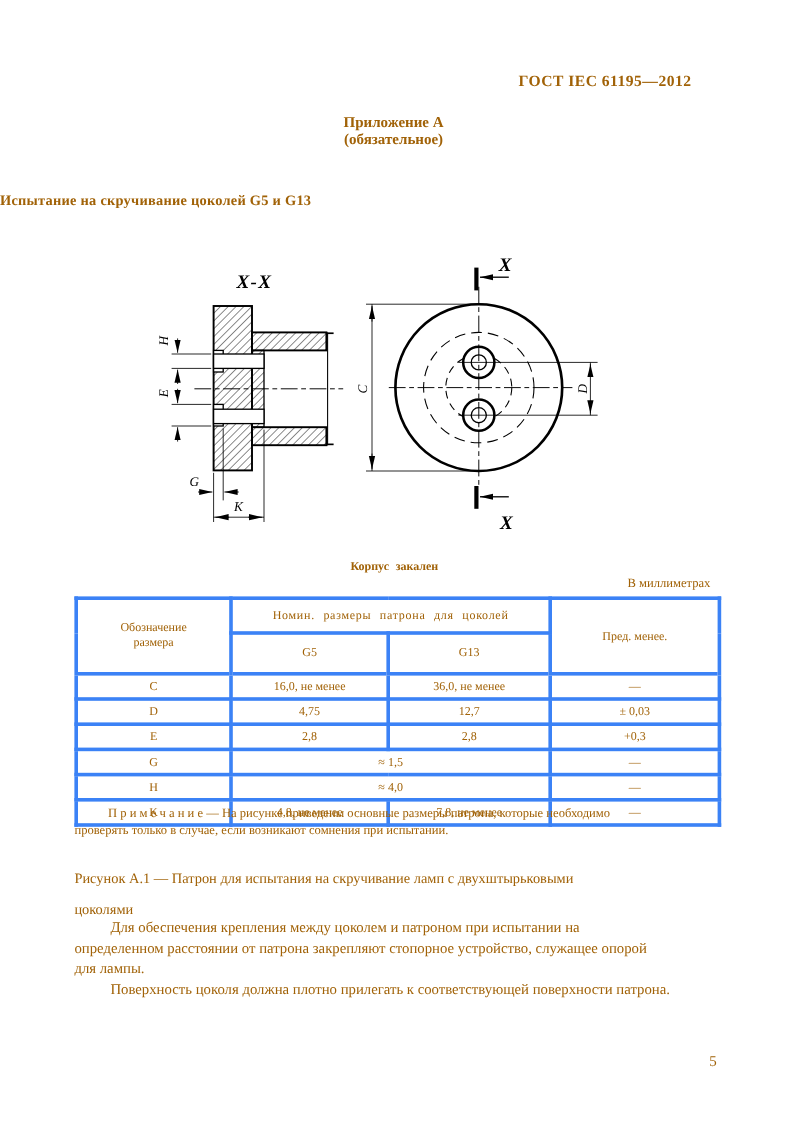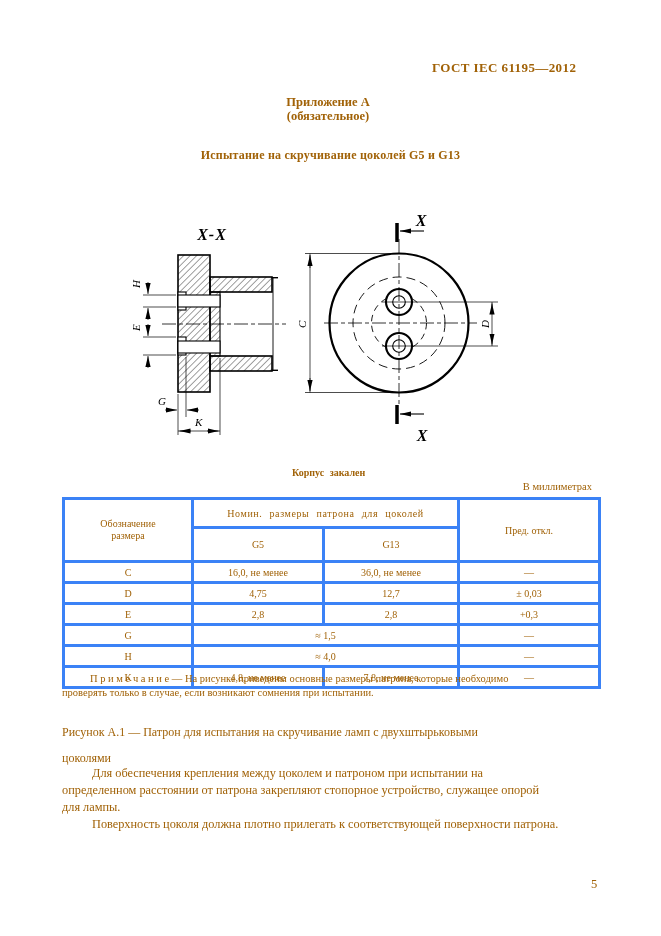--- a/index.html
+++ b/index.html
@@ -2,21 +2,21 @@
 <html><head>
 <meta charset="utf-8">
 <style>
   html,body{margin:0;padding:0;background:#e8e8e8;}
   .page{position:relative;width:661px;height:936px;background:#ffffff;margin:0 auto;
         font-family:"Liberation Serif","DejaVu Serif",serif;color:#a16207;overflow:hidden;}
   .abs{position:absolute;}
   .prelines{white-space:pre-line;}
   .gost-header{left:432px;top:60px;font-size:13px;font-weight:bold;letter-spacing:.4px;}
   .appendix{left:0;top:95px;width:584px;text-align:center;font-weight:bold;font-size:12.5px;line-height:14px;margin-left:36px;}
-  .app-title{left:0;top:148px;width:661px;text-align:center;font-weight:bold;font-size:12px;letter-spacing:.2px;}
+  .app-title{left:0;top:160px;width:661px;font-weight:bold;font-size:12px;letter-spacing:.2px;}
   .drawing{left:120px;top:195px;}
   .korpus{left:292px;top:467px;font-size:10px;font-weight:bold;word-spacing:3px;}
   .units{left:450px;top:481px;width:142px;text-align:right;font-size:10.5px;}
   .tblwrap{left:62px;top:497px;}
   table.dims{border-collapse:collapse;table-layout:fixed;width:536px;font-size:10px;
              font-family:"Liberation Serif","DejaVu Serif",serif;border:1.6px solid #000;}
   table.dims td{border:3px solid #3b82f6;text-align:center;vertical-align:middle;padding:0 2px;overflow:hidden;}
   tr.hrow1 td{height:26px;}
   tr.hrow2 td{height:31px;}
   tr.drow td{height:18px;}
@@ -161,21 +161,21 @@
         <col style="width:129px">
           <col style="width:131px">
           <col style="width:135px">
           <col style="width:141px">
       </colgroup>
       <tbody>
         <tr class="hrow1">
           <td rowspan="2" class="desigcell">Обозначение
 размера</td>
           <td colspan="2" class="groupcell">Номин. размеры патрона для цоколей</td>
-          <td rowspan="2" class="tolhead">Пред. откл.</td>
+          <td rowspan="2" class="tolhead">Пред. менее.</td>
         </tr>
         <tr class="hrow2">
           <td>G5</td>
           <td>G13</td>
         </tr>
         <tr class="drow">
           <td>C</td>
           <td>16,0, не менее</td>
           <td>36,0, не менее</td>
           <td>—</td>

